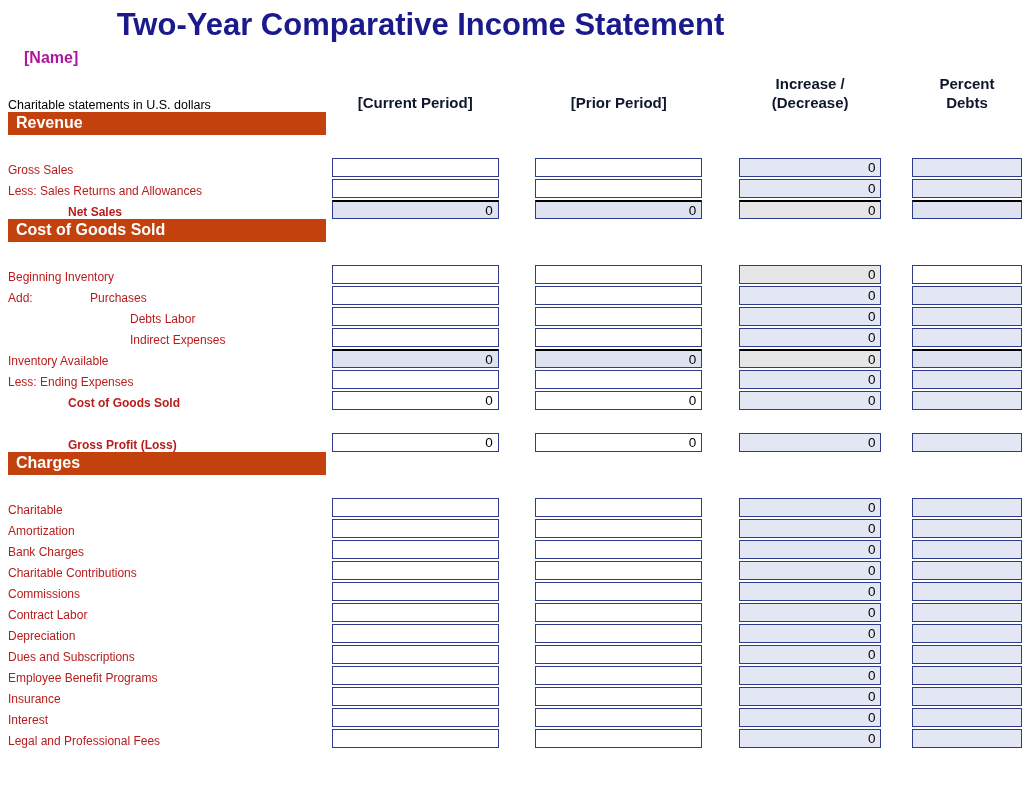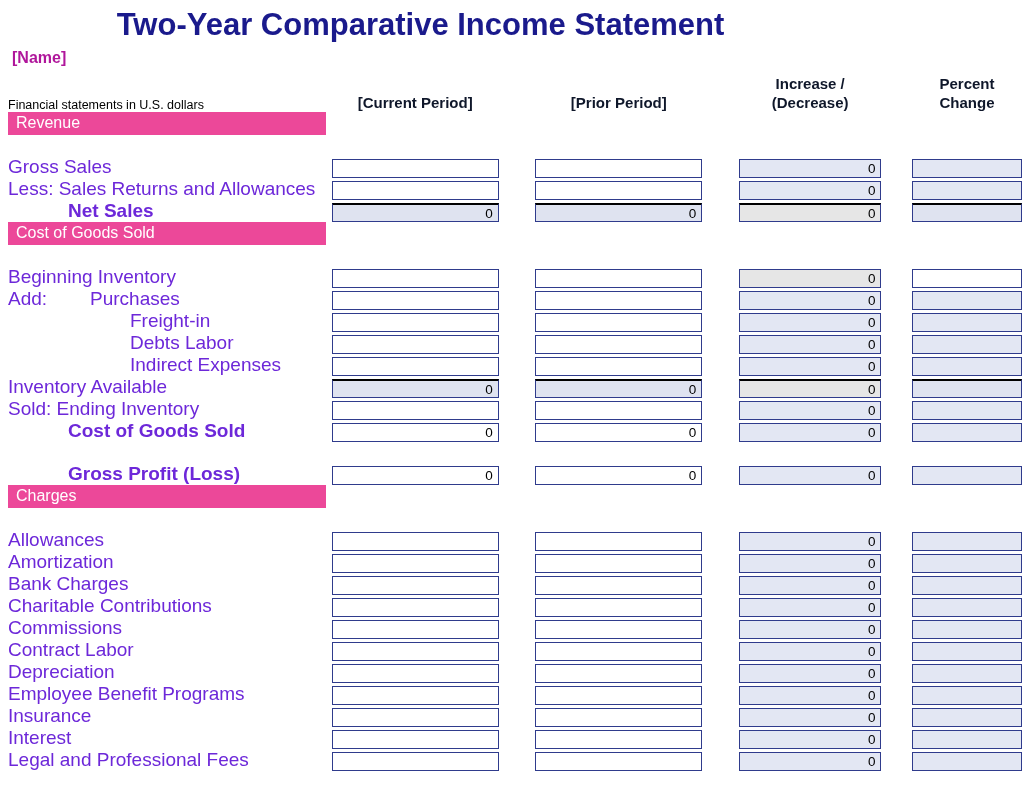--- a/index.html
+++ b/index.html
@@ -25,21 +25,21 @@
     font-weight: bold;
     color: #1a1a8c;
     letter-spacing: 0px;
     padding-top: 6px;
     line-height: 38px;
   }
   .name-tag {
     font-size: 16px;
     font-weight: bold;
     color: #b0169b;
-    padding-left: 12px;
+    padding-left: 24px;
     padding-top: 4px;
     line-height: 20px;
   }
 
   table.grid {
     border-collapse: collapse;
     width: 1014px;
     margin-left: 8px;
     table-layout: fixed;
   }
@@ -73,34 +73,34 @@
 
   .note {
     font-size: 12.5px;
     color: #000;
     padding-left: 12px;
     vertical-align: bottom;
     padding-bottom: 2px;
   }
 
   .section-banner {
-    background: #ec4899;
+    background: #c2410c;
     color: #ffffff;
     font-size: 16px;
-    font-weight: normal;
+    font-weight: bold;
     padding: 1px 0 2px 8px;
     height: 20px;
     line-height: 20px;
   }
   td.banner-cell { padding: 0; }
 
   .lbl {
-    font-size: 19px;
+    font-size: 12px;
     padding-left: 40px;
-    color: #6d28d9;
+    color: #b91c1c;
     white-space: nowrap;
   }
   .lbl.indent2 { padding-left: 122px; }
   .lbl.bold { font-weight: bold; padding-left: 60px; }
   .lbl .add-word {
     display: inline-block;
     width: 82px;
   }
 
   
@@ -137,34 +137,34 @@
         <col class="c-cur">
         <col class="c-gap2">
       <col class="c-pri">
         <col class="c-gap3">
         <col class="c-inc">
         <col class="c-gap4">
         <col class="c-pct">
     </colgroup>
     <tbody id="grid-body">
         <tr style="height: 44px;">
-          <td class="note">Financial statements in U.S. dollars</td>
+          <td class="note">Charitable statements in U.S. dollars</td>
           <td></td>
           <td class="colhead">[Current Period]</td>
           <td></td>
           <td class="colhead">[Prior Period]</td>
           <td></td>
           <td class="colhead two-line">
             <div>Increase /</div>
             <div>(Decrease)</div>
           </td>
           <td></td>
           <td class="colhead two-line">
             <div>Percent</div>
-            <div>Change</div>
+            <div>Debts</div>
           </td>
         </tr>
         <tr>
           <td class="banner-cell">
             <div class="section-banner">Revenue</div>
           </td>
           <td></td>
           <td></td>
           <td></td>
           <td></td>
@@ -297,39 +297,20 @@
           <td></td>
           <td>
             <div class="cell shade">0</div>
           </td>
           <td></td>
           <td>
             <div class="cell shade"></div>
           </td>
         </tr>
         <tr>
-          <td class="lbl indent2">Freight-in</td>
-          <td></td>
-          <td>
-            <div class="cell empty"></div>
-          </td>
-          <td></td>
-          <td>
-            <div class="cell empty"></div>
-          </td>
-          <td></td>
-          <td>
-            <div class="cell shade">0</div>
-          </td>
-          <td></td>
-          <td>
-            <div class="cell shade"></div>
-          </td>
-        </tr>
-        <tr>
           <td class="lbl indent2">Debts Labor</td>
           <td></td>
           <td>
             <div class="cell empty"></div>
           </td>
           <td></td>
           <td>
             <div class="cell empty"></div>
           </td>
           <td></td>
@@ -373,21 +354,21 @@
           <td></td>
           <td>
             <div class="cell total-gray">0</div>
           </td>
           <td></td>
           <td>
             <div class="cell total"></div>
           </td>
         </tr>
         <tr>
-          <td class="lbl">Sold: Ending Inventory</td>
+          <td class="lbl">Less: Ending Expenses</td>
           <td></td>
           <td>
             <div class="cell empty"></div>
           </td>
           <td></td>
           <td>
             <div class="cell empty"></div>
           </td>
           <td></td>
           <td>
@@ -465,21 +446,21 @@
           <td></td>
           <td></td>
           <td></td>
           <td></td>
           <td></td>
           <td></td>
           <td></td>
           <td></td>
         </tr>
         <tr>
-          <td class="lbl">Allowances</td>
+          <td class="lbl">Charitable</td>
           <td></td>
           <td>
             <div class="cell empty"></div>
           </td>
           <td></td>
           <td>
             <div class="cell empty"></div>
           </td>
           <td></td>
           <td>
@@ -580,20 +561,39 @@
           <td>
             <div class="cell shade">0</div>
           </td>
           <td></td>
           <td>
             <div class="cell shade"></div>
           </td>
         </tr>
         <tr>
           <td class="lbl">Depreciation</td>
+          <td></td>
+          <td>
+            <div class="cell empty"></div>
+          </td>
+          <td></td>
+          <td>
+            <div class="cell empty"></div>
+          </td>
+          <td></td>
+          <td>
+            <div class="cell shade">0</div>
+          </td>
+          <td></td>
+          <td>
+            <div class="cell shade"></div>
+          </td>
+        </tr>
+        <tr>
+          <td class="lbl">Dues and Subscriptions</td>
           <td></td>
           <td>
             <div class="cell empty"></div>
           </td>
           <td></td>
           <td>
             <div class="cell empty"></div>
           </td>
           <td></td>
           <td>

